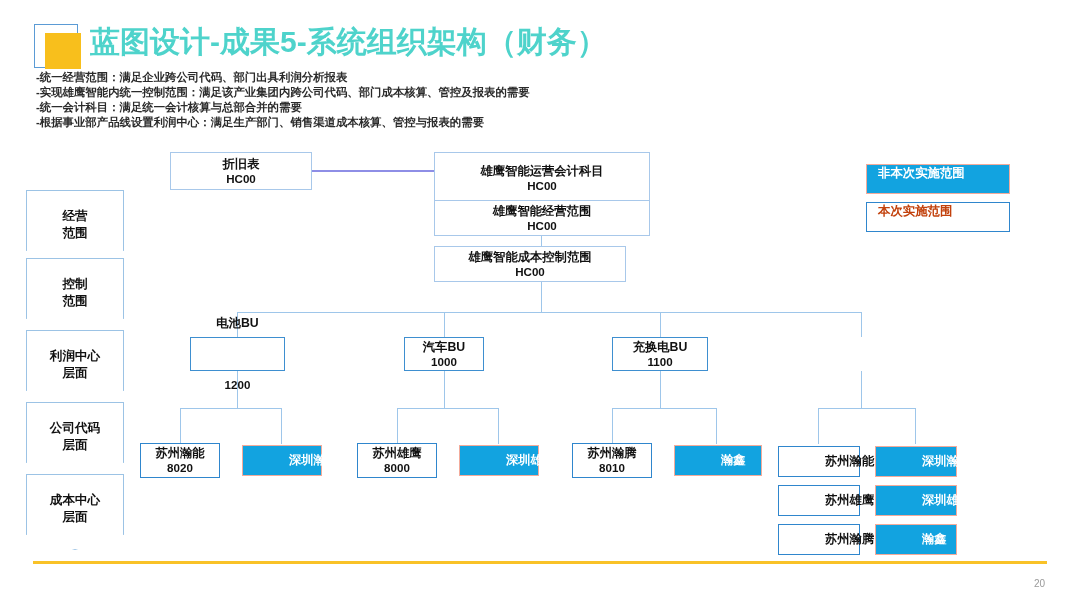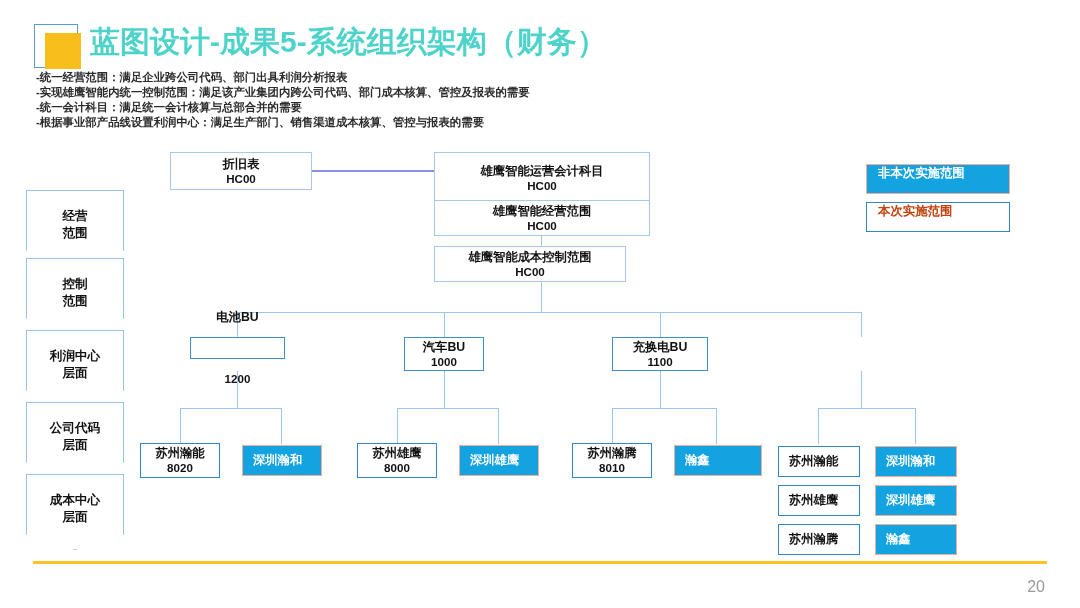--- a/index.html
+++ b/index.html
@@ -36,42 +36,42 @@
   .box{position:absolute;box-sizing:border-box;background:#ffffff;
     display:flex;flex-direction:column;align-items:center;justify-content:center;
     font-weight:bold;color:#111;text-align:center;}
   .box .l1{font-size:12.3px;line-height:15px;white-space:nowrap;}
   .box .l2{font-size:11.6px;line-height:14px;white-space:nowrap;}
 
   .b-light{border:1.2px solid #a8c8ea;}
   .b-strong{border:1.7px solid #3e8fd0;}
   .b-hl{border:1.7px solid #f3ab9b;background:#12a3e0;}
   .b-hl .l1{color:#ffffff;}
-  .b-hl.lefttext, .b-white.lefttext{align-items:flex-start;}
+  .b-hl.lefttext, .b-white.lefttext{align-items:flex-start;padding-left:36px;}
   .lefttext .l1{padding-left:10px;}
   .b-white{border:1.7px solid #2f86cd;}
 
   
   .vline{position:absolute;width:1.2px;background:#9ec6ea;}
   .hline{position:absolute;height:1.2px;background:#9ec6ea;}
   .purple{position:absolute;height:2px;background:#8e8ee6;}
 
   
   .legend-box{position:absolute;box-sizing:border-box;height:30px;width:144px;
     display:flex;align-items:flex-start;font-size:12.4px;font-weight:bold;}
   .legend-box span{padding-left:11px;white-space:nowrap;}
   .lg-blue{background:#12a3e0;border:1.6px solid #f3ab9b;}
   .lg-blue span{color:#ffffff;}
   .lg-white{background:#ffffff;border:1.6px solid #2f86cd;}
   .lg-white span{color:#c2410c;}
 
   
   .footer-rule{position:absolute;left:33px;top:561px;width:1014px;height:3px;
     background:#f9c228;}
-  .page-no{position:absolute;left:1045px;top:578px;font-size:16px;color:#9a9a9a;
+  .page-no{position:absolute;left:1045px;top:578px;font-size:10px;color:#9a9a9a;
     transform:translateX(-100%);}
 </style>
 </head>
 <body>
 
 <div id="slide">
 
   <div class="logo-outline"></div>
   <div class="logo-square"></div>
   <div class="slide-title">蓝图设计-成果5-系统组织架构（财务）</div>
@@ -137,21 +137,21 @@
   <div class="box b-light" style="left:434px;top:200px;width:216px;height:36px;">
     <div class="l1">雄鹰智能经营范围</div>
     <div class="l2">HC00</div>
   </div>
 
   <div class="box b-light" style="left:434px;top:246px;width:192px;height:36px;">
     <div class="l1">雄鹰智能成本控制范围</div>
     <div class="l2">HC00</div>
   </div>
 
-  <div class="box b-strong" style="left:190px;top:337px;width:95px;height:22px;gap:47px;">
+  <div class="box b-strong" style="left:190px;top:337px;width:95px;height:34px;gap:47px;">
     <div class="l1">电池BU</div>
     <div class="l2">1200</div>
   </div>
   <div class="box b-strong" style="left:404px;top:337px;width:80px;height:34px;">
     <div class="l1">汽车BU</div>
     <div class="l2">1000</div>
   </div>
   <div class="box b-strong" style="left:612px;top:337px;width:96px;height:34px;">
     <div class="l1">充换电BU</div>
     <div class="l2">1100</div>

